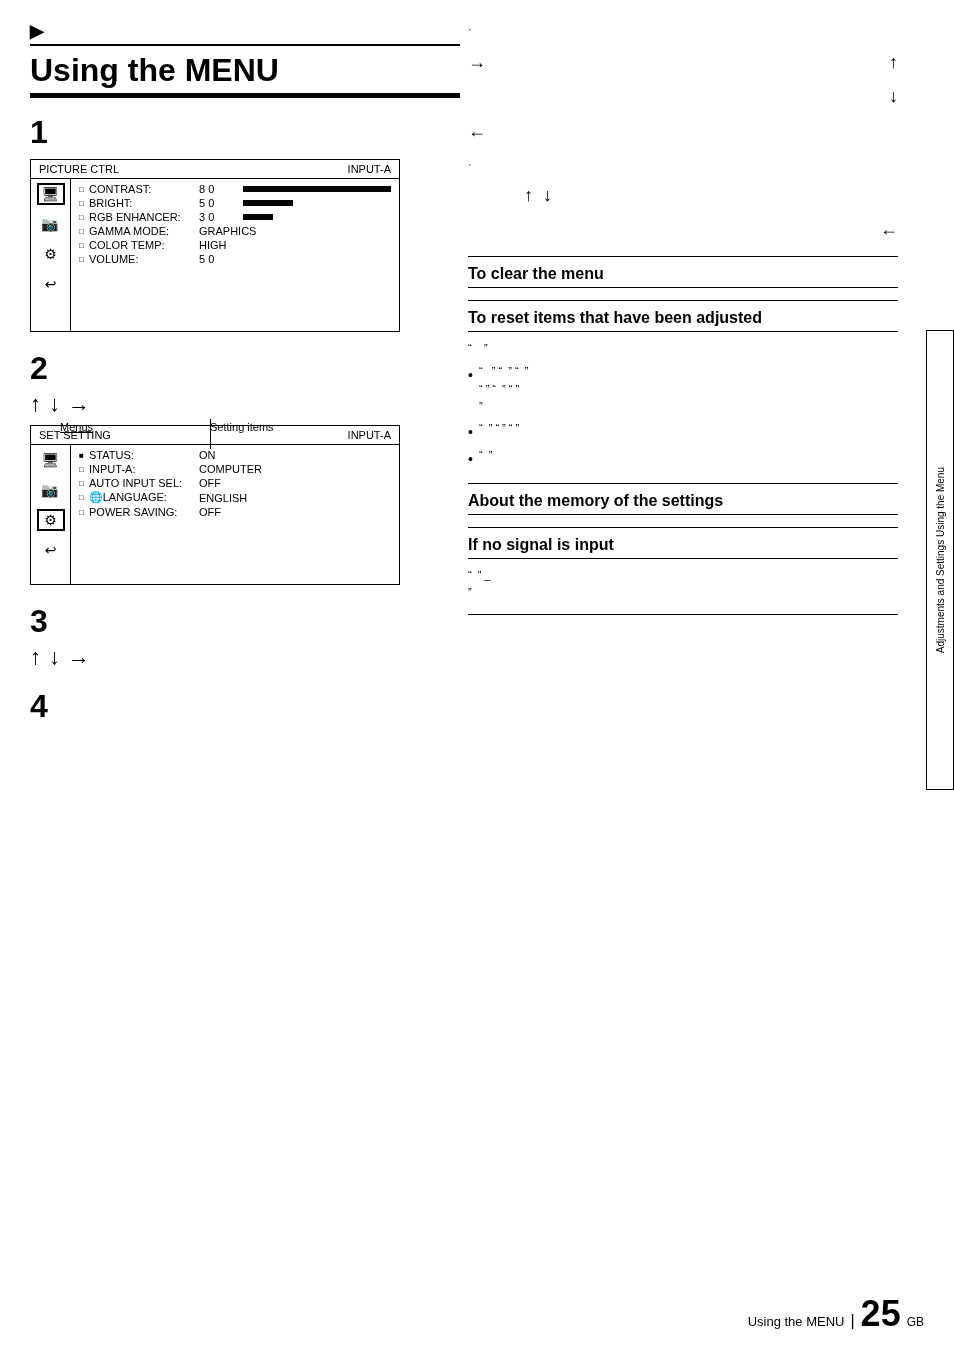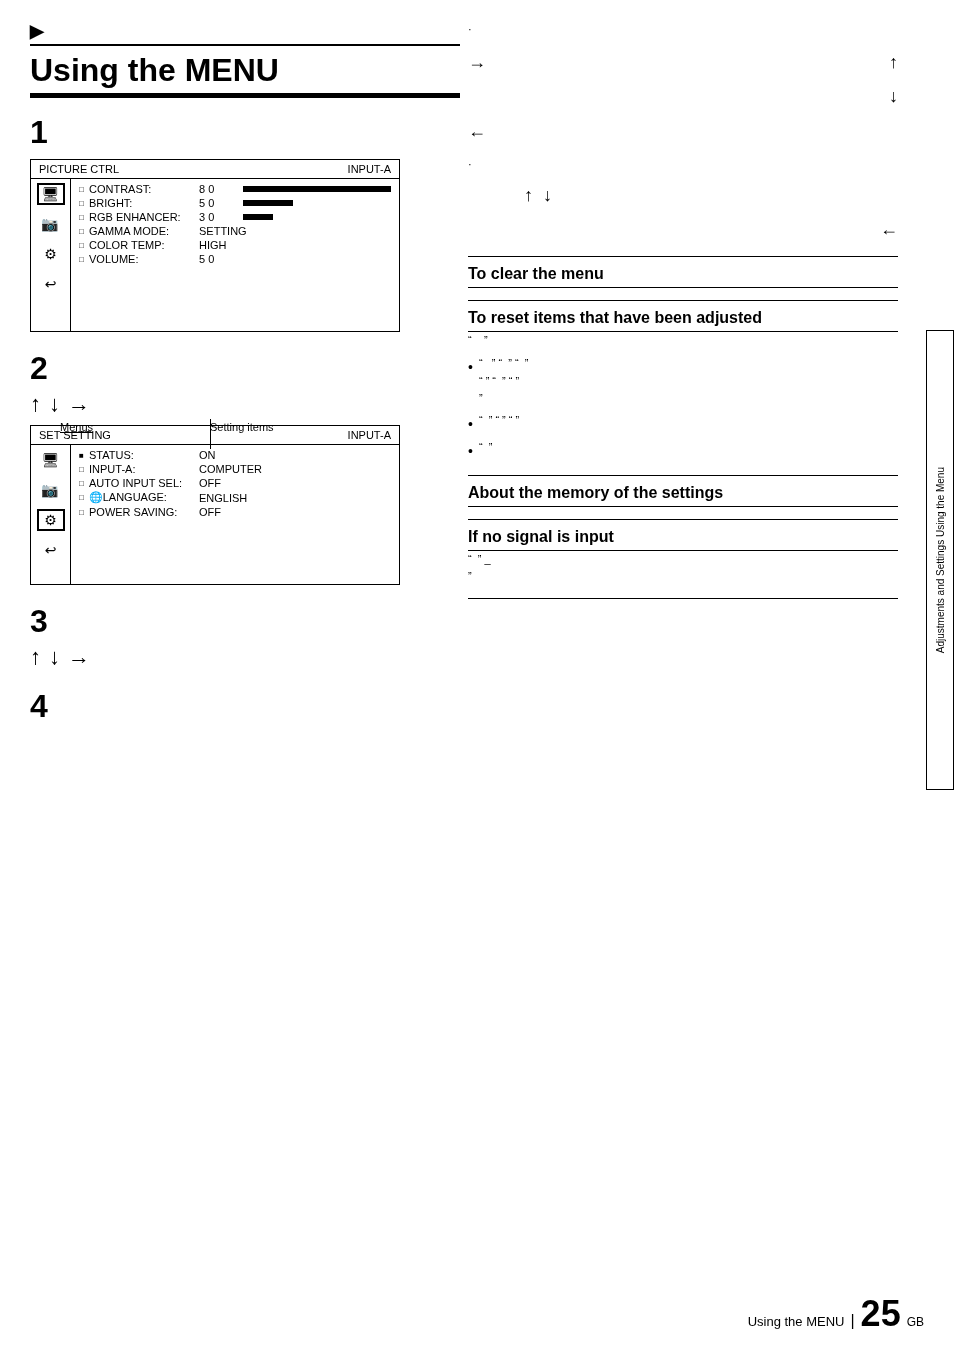--- a/index.html
+++ b/index.html
@@ -199,20 +199,21 @@
       width: 1px;
       background: #000;
     }
 
     
     .section-title {
       font-size: 16px;
       font-weight: bold;
       border-bottom: 1.5px solid #000;
       padding-bottom: 4px;
+      margin-bottom: 8px;
       margin-top: 8px;
     }
 
     .section-body {
       font-size: 11px;
       line-height: 1.6;
       margin-bottom: 12px;
     }
 
     .bullet-item {
@@ -331,21 +332,21 @@
             </div>
             <div class="menu-row">
               <span class="menu-row-dot">□</span>
               <span class="menu-row-label">RGB ENHANCER:</span>
               <span class="menu-row-val">3 0</span>
               <div style="width:30px; height:6px; background:#000; margin-left:4px;"></div>
             </div>
             <div class="menu-row">
               <span class="menu-row-dot">□</span>
               <span class="menu-row-label">GAMMA MODE:</span>
-              <span class="menu-row-val">SETTING</span>
+              <span class="menu-row-val">GRAPHICS</span>
             </div>
             <div class="menu-row">
               <span class="menu-row-dot">□</span>
               <span class="menu-row-label">COLOR TEMP:</span>
               <span class="menu-row-val">HIGH</span>
             </div>
             <div class="menu-row">
               <span class="menu-row-dot">□</span>
               <span class="menu-row-label">VOLUME:</span>
               <span class="menu-row-val">5 0</span>

